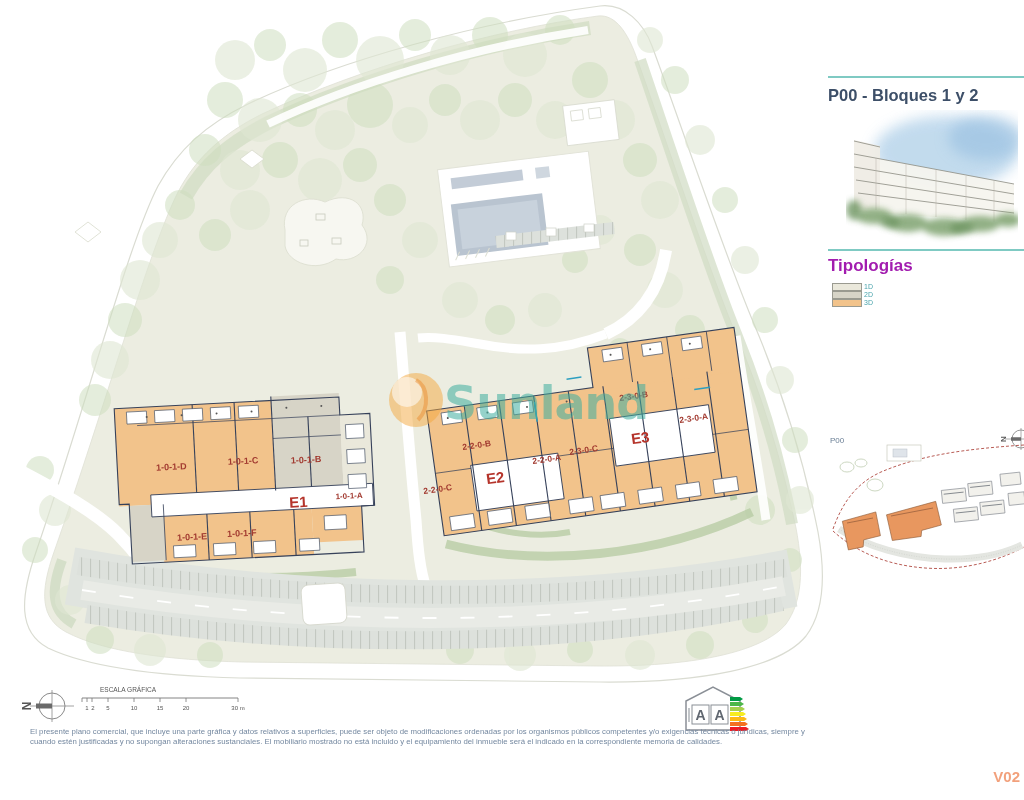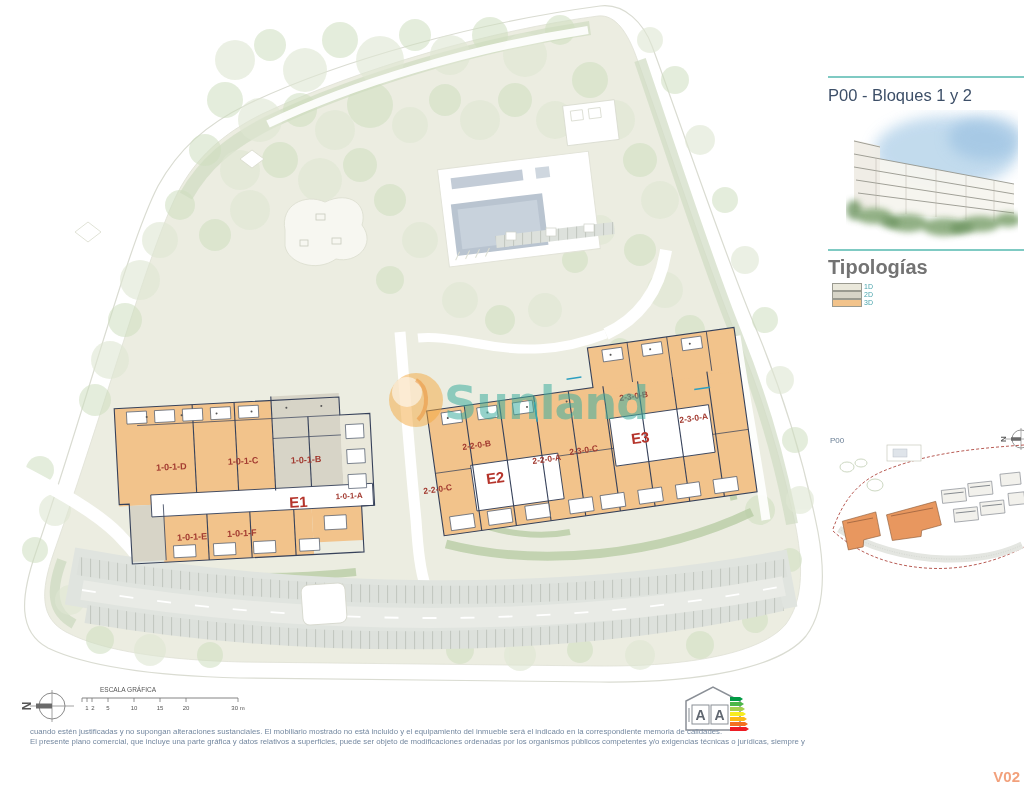--- a/index.html
+++ b/index.html
@@ -4,23 +4,23 @@
 <style>
   html,body{margin:0;padding:0;background:#ffffff;}
   .page{position:relative;width:1024px;height:800px;background:#ffffff;overflow:hidden;
         font-family:"Liberation Sans", sans-serif;}
   svg{display:block;}
   .siteplan{position:absolute;left:0;top:0;}
   
   .panel{position:absolute;left:828px;top:0;width:196px;height:800px;}
   .divider{position:absolute;left:0;width:196px;height:2px;background:#7fcac3;}
   .div-top{top:76px;} .div-mid{top:249px;}
-  .panel-title{position:absolute;left:0;top:86px;font-size:16.5px;font-weight:normal;color:#3d4f68;white-space:nowrap;}
+  .panel-title{position:absolute;left:0;top:86px;font-size:16.5px;font-weight:bold;color:#3d4f68;white-space:nowrap;}
   .render-wrap{position:absolute;left:18px;top:110px;width:172px;height:136px;}
-  .typ-heading{position:absolute;left:0;top:256px;font-size:20px;font-weight:bold;color:#737373;}
+  .typ-heading{position:absolute;left:0;top:256px;font-size:17px;font-weight:bold;color:#a21caf;}
   .legend{position:absolute;left:4px;top:283px;}
   .legend-row{display:flex;align-items:center;height:8px;}
   .legend-swatch{width:30px;height:8px;border:1px solid #9a9a90;box-sizing:border-box;}
   .sw-1d{background:#eae8db;} .sw-2d{background:#d7d4c7;} .sw-3d{background:#f2c38b;}
   .legend-label{font-size:7px;color:#4aa4ac;margin-left:2px;line-height:8px;}
   .keyplan{position:absolute;left:-3px;top:425px;}
   
   .disclaimer{position:absolute;left:30px;top:727px;width:930px;font-size:7.8px;line-height:10px;color:#7488a0;}
   .version{position:absolute;right:4px;top:768px;font-size:15px;font-weight:bold;color:#f2a17c;}
 </style>
@@ -492,18 +492,18 @@
       </g>
 
       <g stroke="#ffffff" stroke-width="2" fill="none">
         <path d="M 58,100 L 62,112"></path>
           <path d="M 118,84 C 122,94 124,102 122,112"></path>
       </g>
     </svg>
   </div>
 
   <div class="disclaimer">
+    <div>El presente plano comercial, que incluye una parte gráfica y datos relativos a superficies, puede ser objeto de modificaciones ordenadas por los organismos públicos competentes y/o exigencias técnicas o jurídicas, siempre y</div>
     <div>cuando estén justificadas y no supongan alteraciones sustanciales. El mobiliario mostrado no está incluido y el equipamiento del inmueble será el indicado en la correspondiente memoria de calidades.</div>
-    <div>El presente plano comercial, que incluye una parte gráfica y datos relativos a superficies, puede ser objeto de modificaciones ordenadas por los organismos públicos competentes y/o exigencias técnicas o jurídicas, siempre y</div>
   </div>
   <div class="version">V02</div>
 
 </div>
 
 </body></html>

